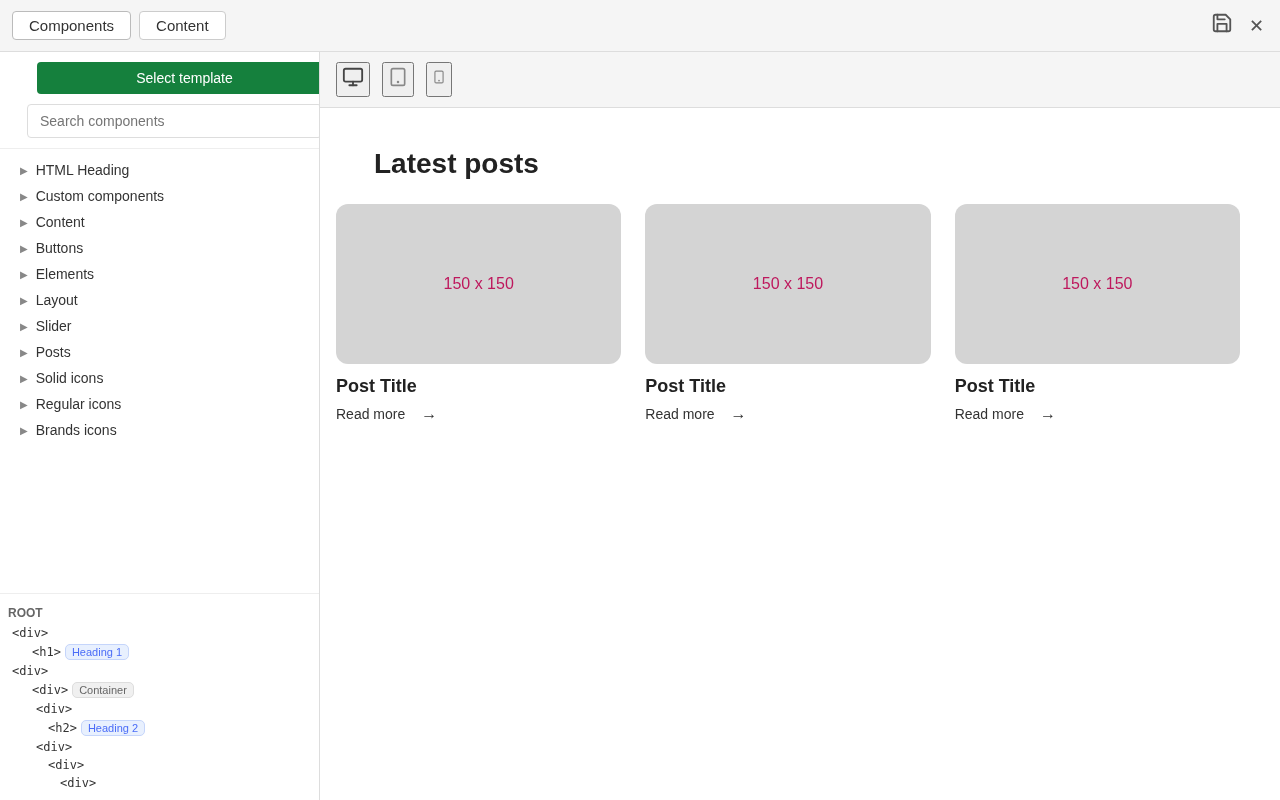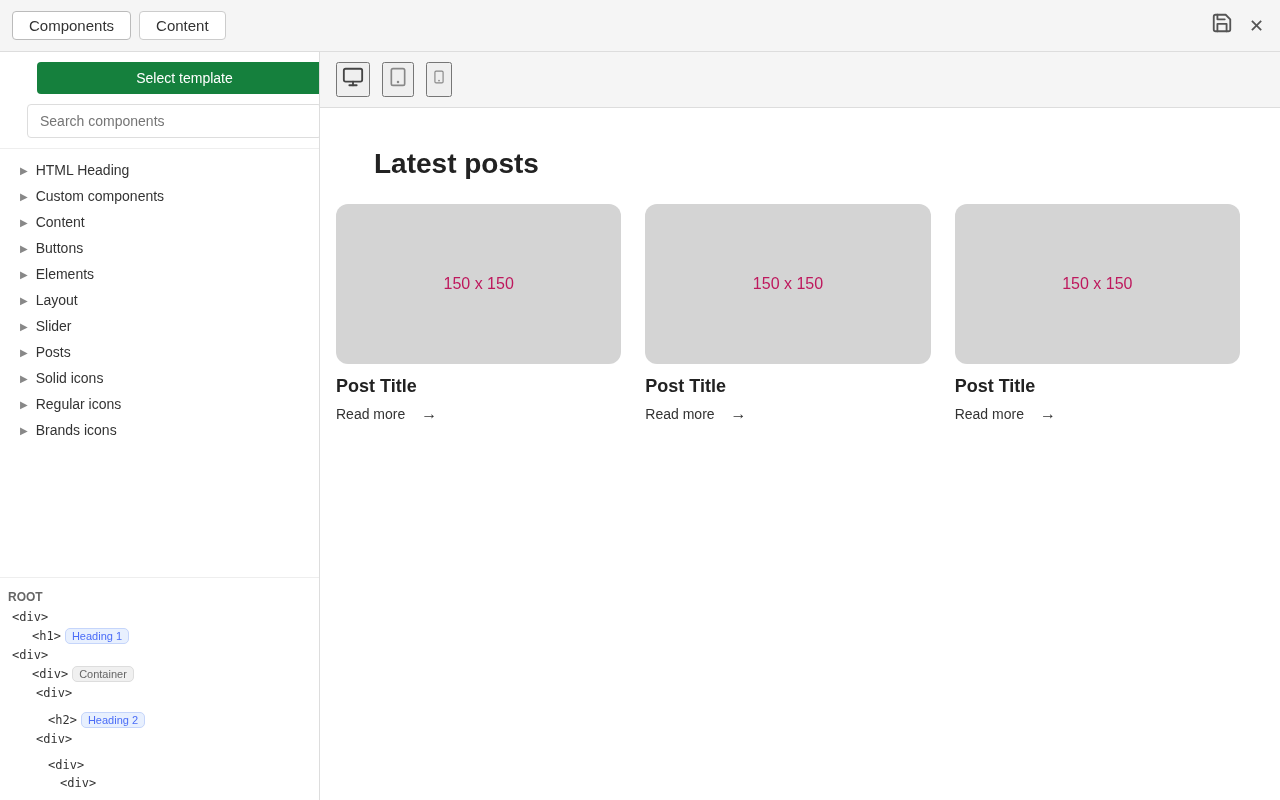--- a/index.html
+++ b/index.html
@@ -53,21 +53,21 @@
     
     .dom-tree {
       border-top: 1px solid #eee; padding: 8px 0; font-size: 12px; color: #555;
       background: #fff; max-height: 240px; overflow-y: auto;
     }
     .dom-root { padding: 4px 8px; font-size: 12px; color: #666; font-weight: 600; }
     .dom-line { padding: 2px 0; display: flex; align-items: center; gap: 4px; }
     .dom-indent-1 { padding-left: 12px; }
     .dom-indent-2 { padding-left: 32px; }
     .dom-indent-3 { padding-left: 36px; }
-    .dom-indent-4 { padding-left: 48px; margin-top: 8px; }
+    .dom-indent-4 { padding-left: 48px; }
     .dom-indent-5 { padding-left: 60px; }
     .dom-tag { color: #333; font-family: monospace; font-size: 12px; }
     .dom-badge {
       font-size: 11px; padding: 1px 6px; border-radius: 5px; font-family: sans-serif;
     }
     .badge-blue { background: #e8f0fe; color: #4a6cf7; border: 1px solid #c5d5fb; }
     .badge-gray { background: #f0f0f0; color: #666; border: 1px solid #ddd; }
 
     
     .preview {

